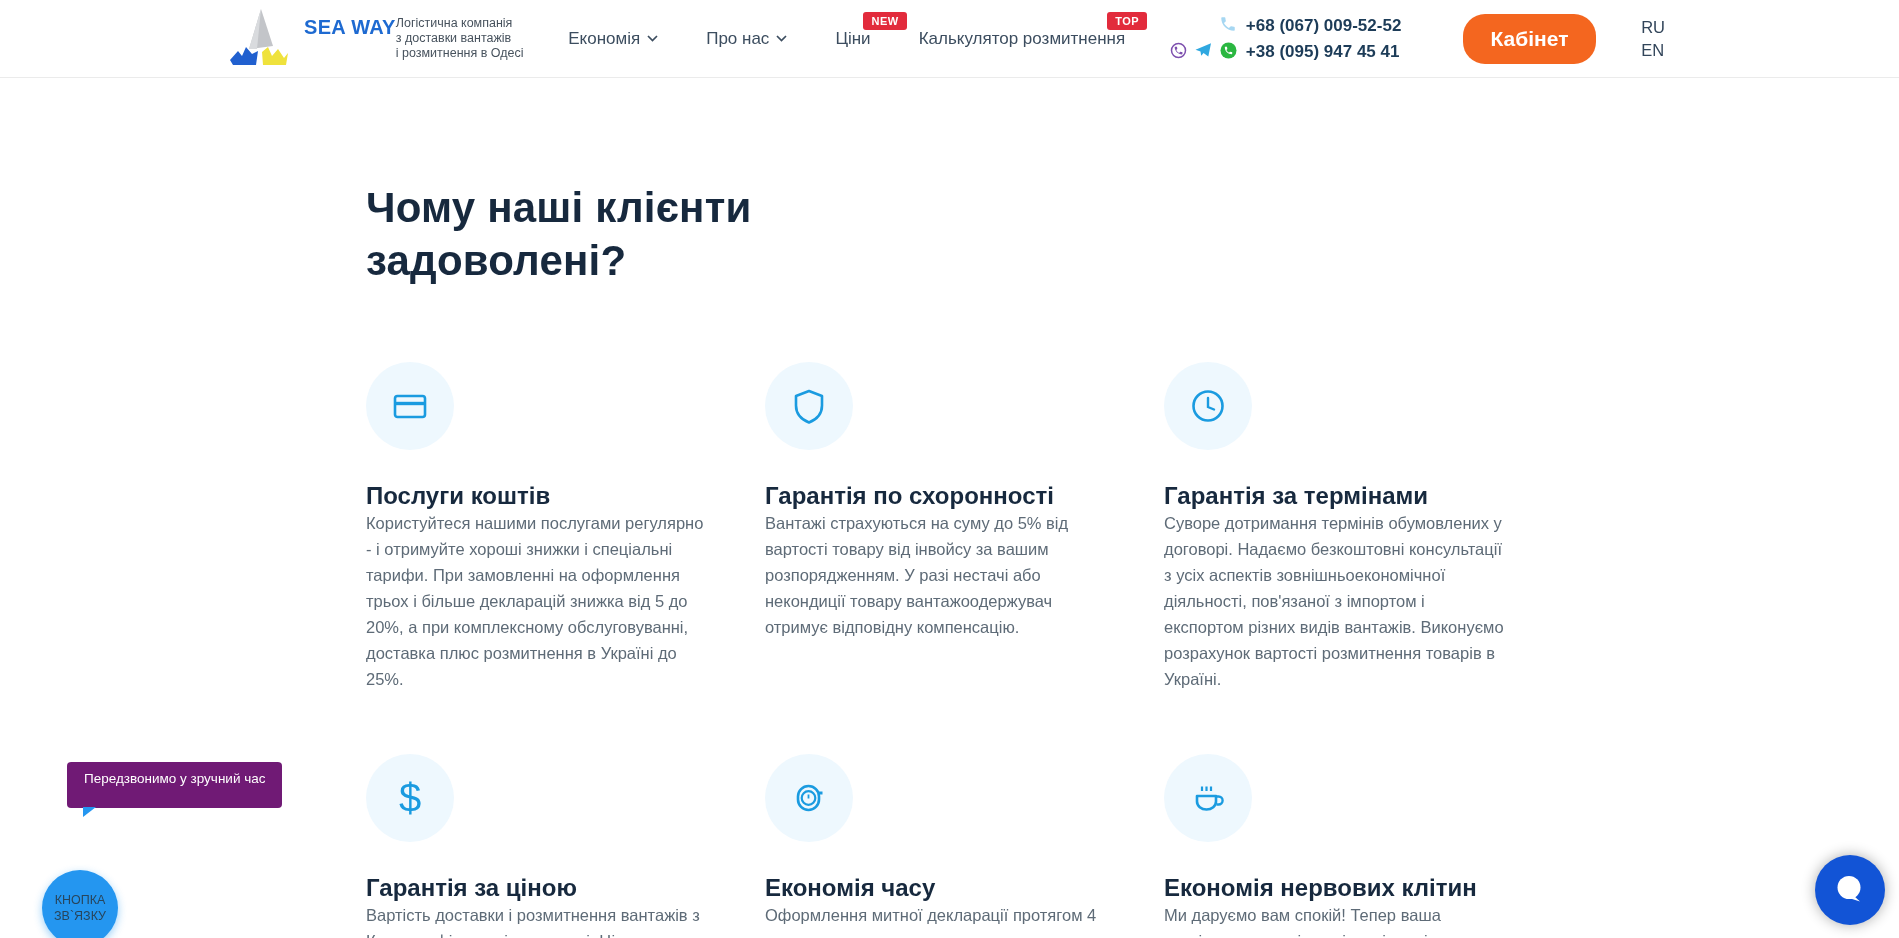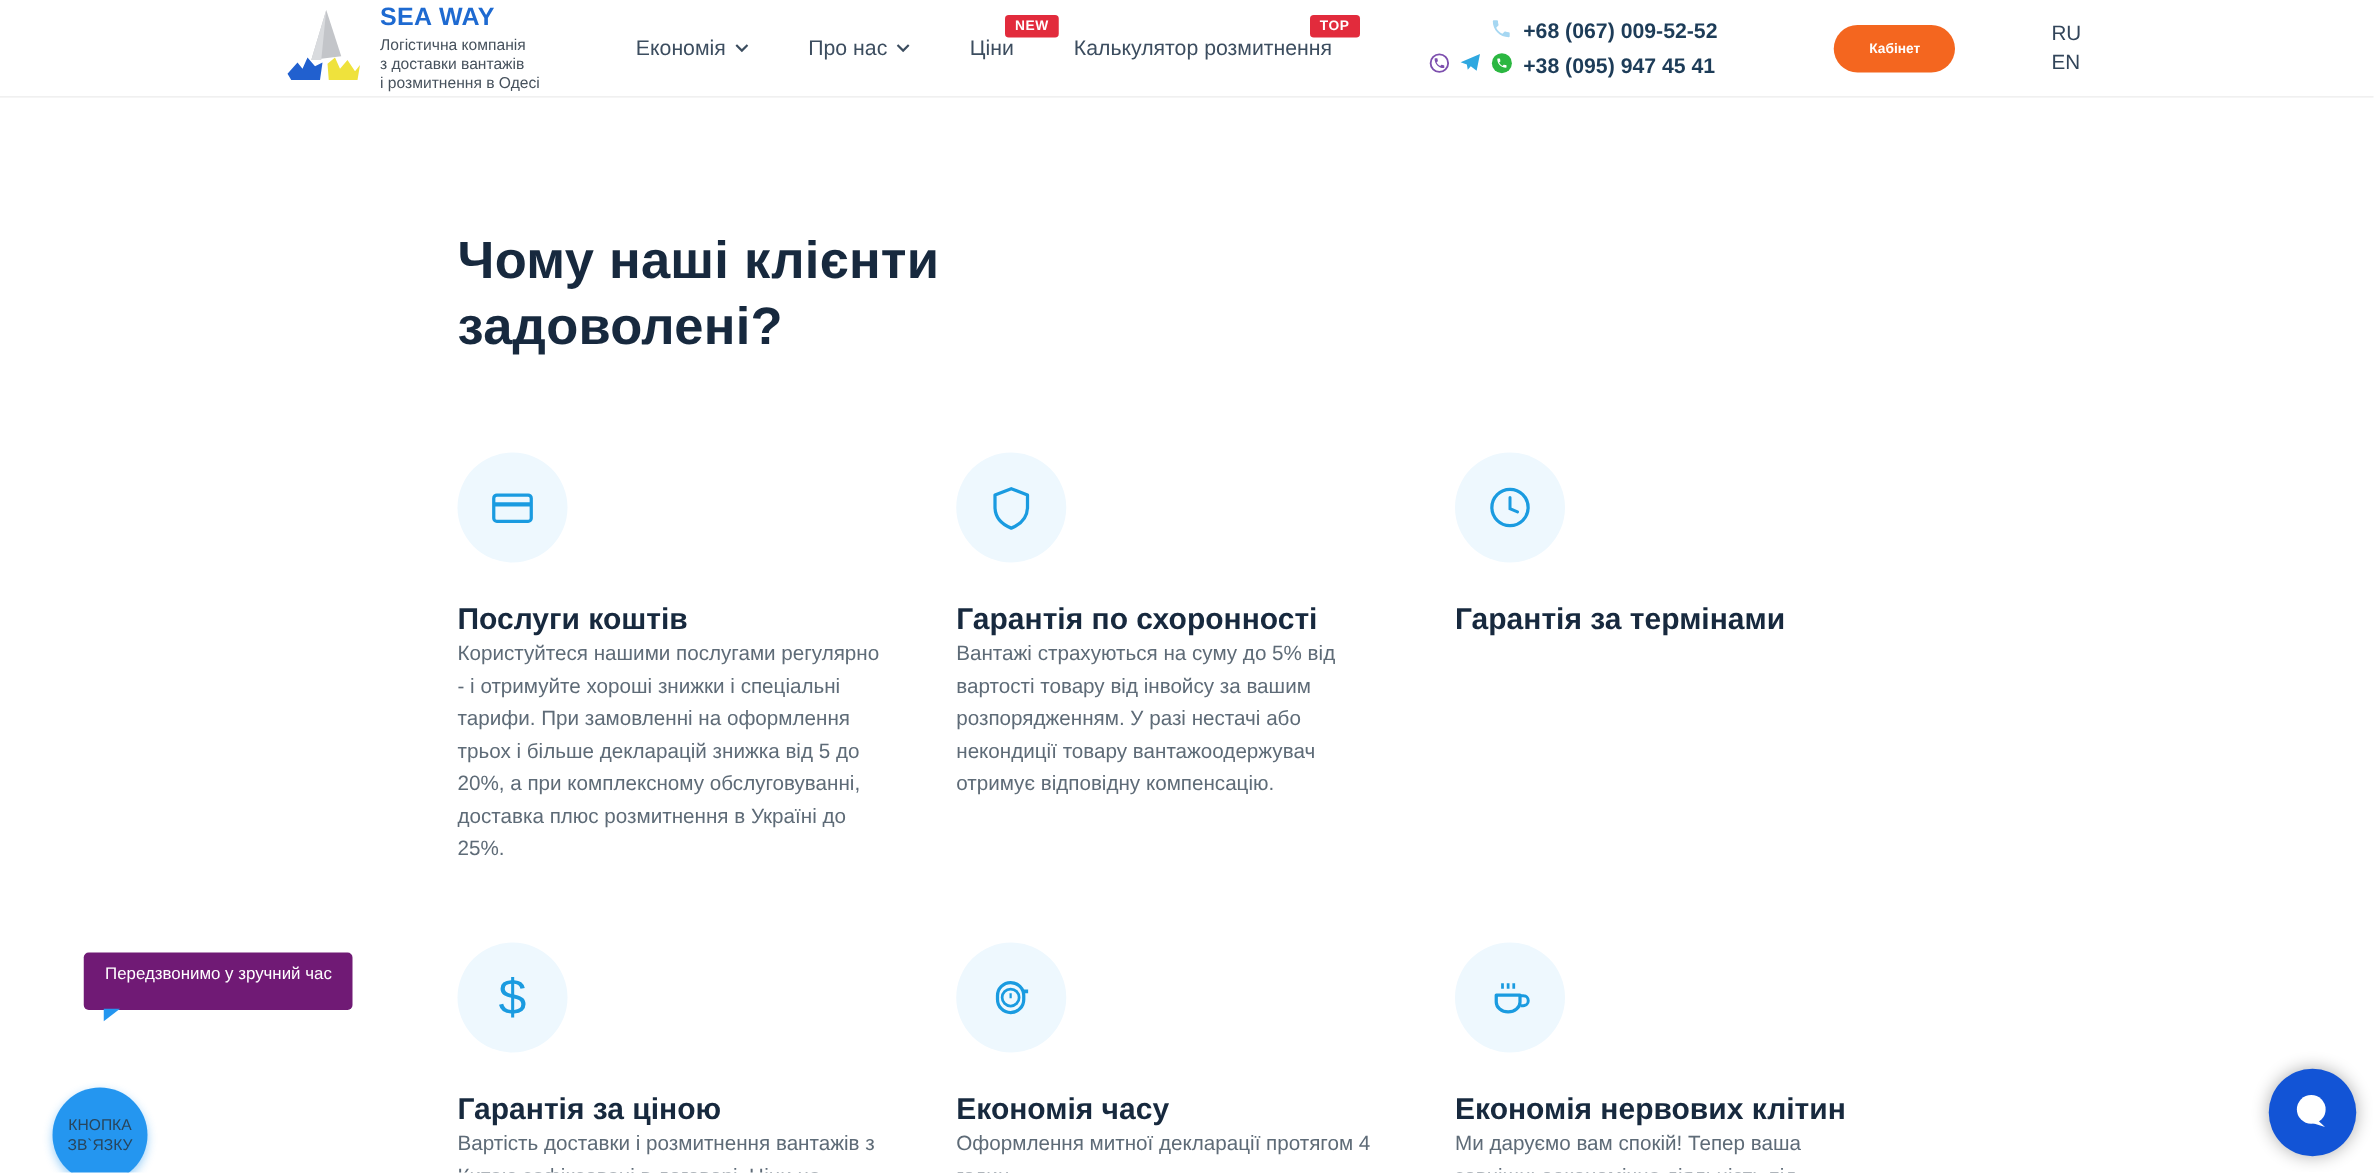--- a/index.html
+++ b/index.html
@@ -7,37 +7,37 @@
   body {
     font-family:"Liberation Sans", sans-serif;
     background:#ffffff; color:#17293e; overflow:hidden; position:relative;
   }
   
   .header {
     height:78px; display:flex; align-items:center; justify-content:space-between;
     padding:0 234px 0 228px; border-bottom:1px solid #ebebeb; background:#fff;
   }
   .logo { display:flex; align-items:center; gap:14px; cursor:pointer; }
-  .logo-text { display:flex; flex-direction:column; }
+  .logo-text { display:flex; }
   .logo-title { font-size:20px; font-weight:700; color:#1e6ad1; letter-spacing:.3px; margin-bottom:3px; }
   .logo-tagline span { display:block; font-size:12.5px; line-height:15px; color:#47525d; }
   .nav { display:flex; align-items:center; gap:48px; }
   .nav-item { position:relative; font-size:17px; color:#3c4d5f; cursor:pointer; white-space:nowrap; display:flex; align-items:center; gap:7px; }
   .badge {
     position:absolute; top:-17px; font-size:11px; font-weight:700; color:#fff;
     background:#e22b3c; padding:3px 8px; border-radius:3px; letter-spacing:.5px;
   }
   .badge-new { right:-36px; }
   .badge-top { right:-22px; }
   .contacts { display:flex; flex-direction:column; gap:5px; }
   .contact-row { display:flex; align-items:center; justify-content:flex-end; gap:9px; }
   .phone-num { font-size:17px; font-weight:700; color:#1d3c58; cursor:pointer; white-space:nowrap; width:172px; }
   .msg-icons { display:flex; align-items:center; gap:8px; }
   .cabinet-btn {
-    background:#f4661f; color:#fff; font-size:11px; font-weight:700;
+    background:#f4661f; color:#fff; font-size:21px; font-weight:700;
     border:none; border-radius:22px; padding:13px 28px; cursor:pointer;
     font-family:"Liberation Sans", sans-serif;
   }
   .lang { display:flex; flex-direction:column; gap:2px; }
   .lang span { font-size:16.5px; color:#32455a; line-height:21px; cursor:pointer; }
   
   .main { margin-left:366px; width:1140px; }
   .main h1 {
     margin-top:104px; font-size:42px; line-height:1.25; font-weight:700;
     color:#17293e; max-width:520px; letter-spacing:.2px;
@@ -188,20 +188,21 @@
     </div>
 
     <div class="feature">
       <div class="icon-circle">
         <svg width="40" height="40" viewBox="0 0 40 40">
             <circle cx="20" cy="20" r="14.5" fill="none" stroke="#1a9be0" stroke-width="2.6"></circle>
             <polyline points="20,12 20,21 26,23.5" fill="none" stroke="#1a9be0" stroke-width="2.4" stroke-linecap="round"></polyline>
           </svg>
       </div>
       <h3>Гарантія за термінами</h3>
+      <p>Суворе дотримання термінів обумовлених у договорі. Надаємо безкоштовні консультації з усіх аспектів зовнішньоекономічної діяльності, пов'язаної з імпортом і експортом різних видів вантажів. Виконуємо розрахунок вартості розмитнення товарів в Україні.</p>
     </div>
 
     <div class="feature">
       <div class="icon-circle">
         <span class="dollar-glyph">$</span>
       </div>
       <h3>Гарантія за ціною</h3>
       <p>Вартість доставки і розмитнення вантажів з Китаю зафіксовані в договорі. Ціни на послуги обумовлюються в початок співпраці і не підлягають підвищенню.</p>
     </div>
 

